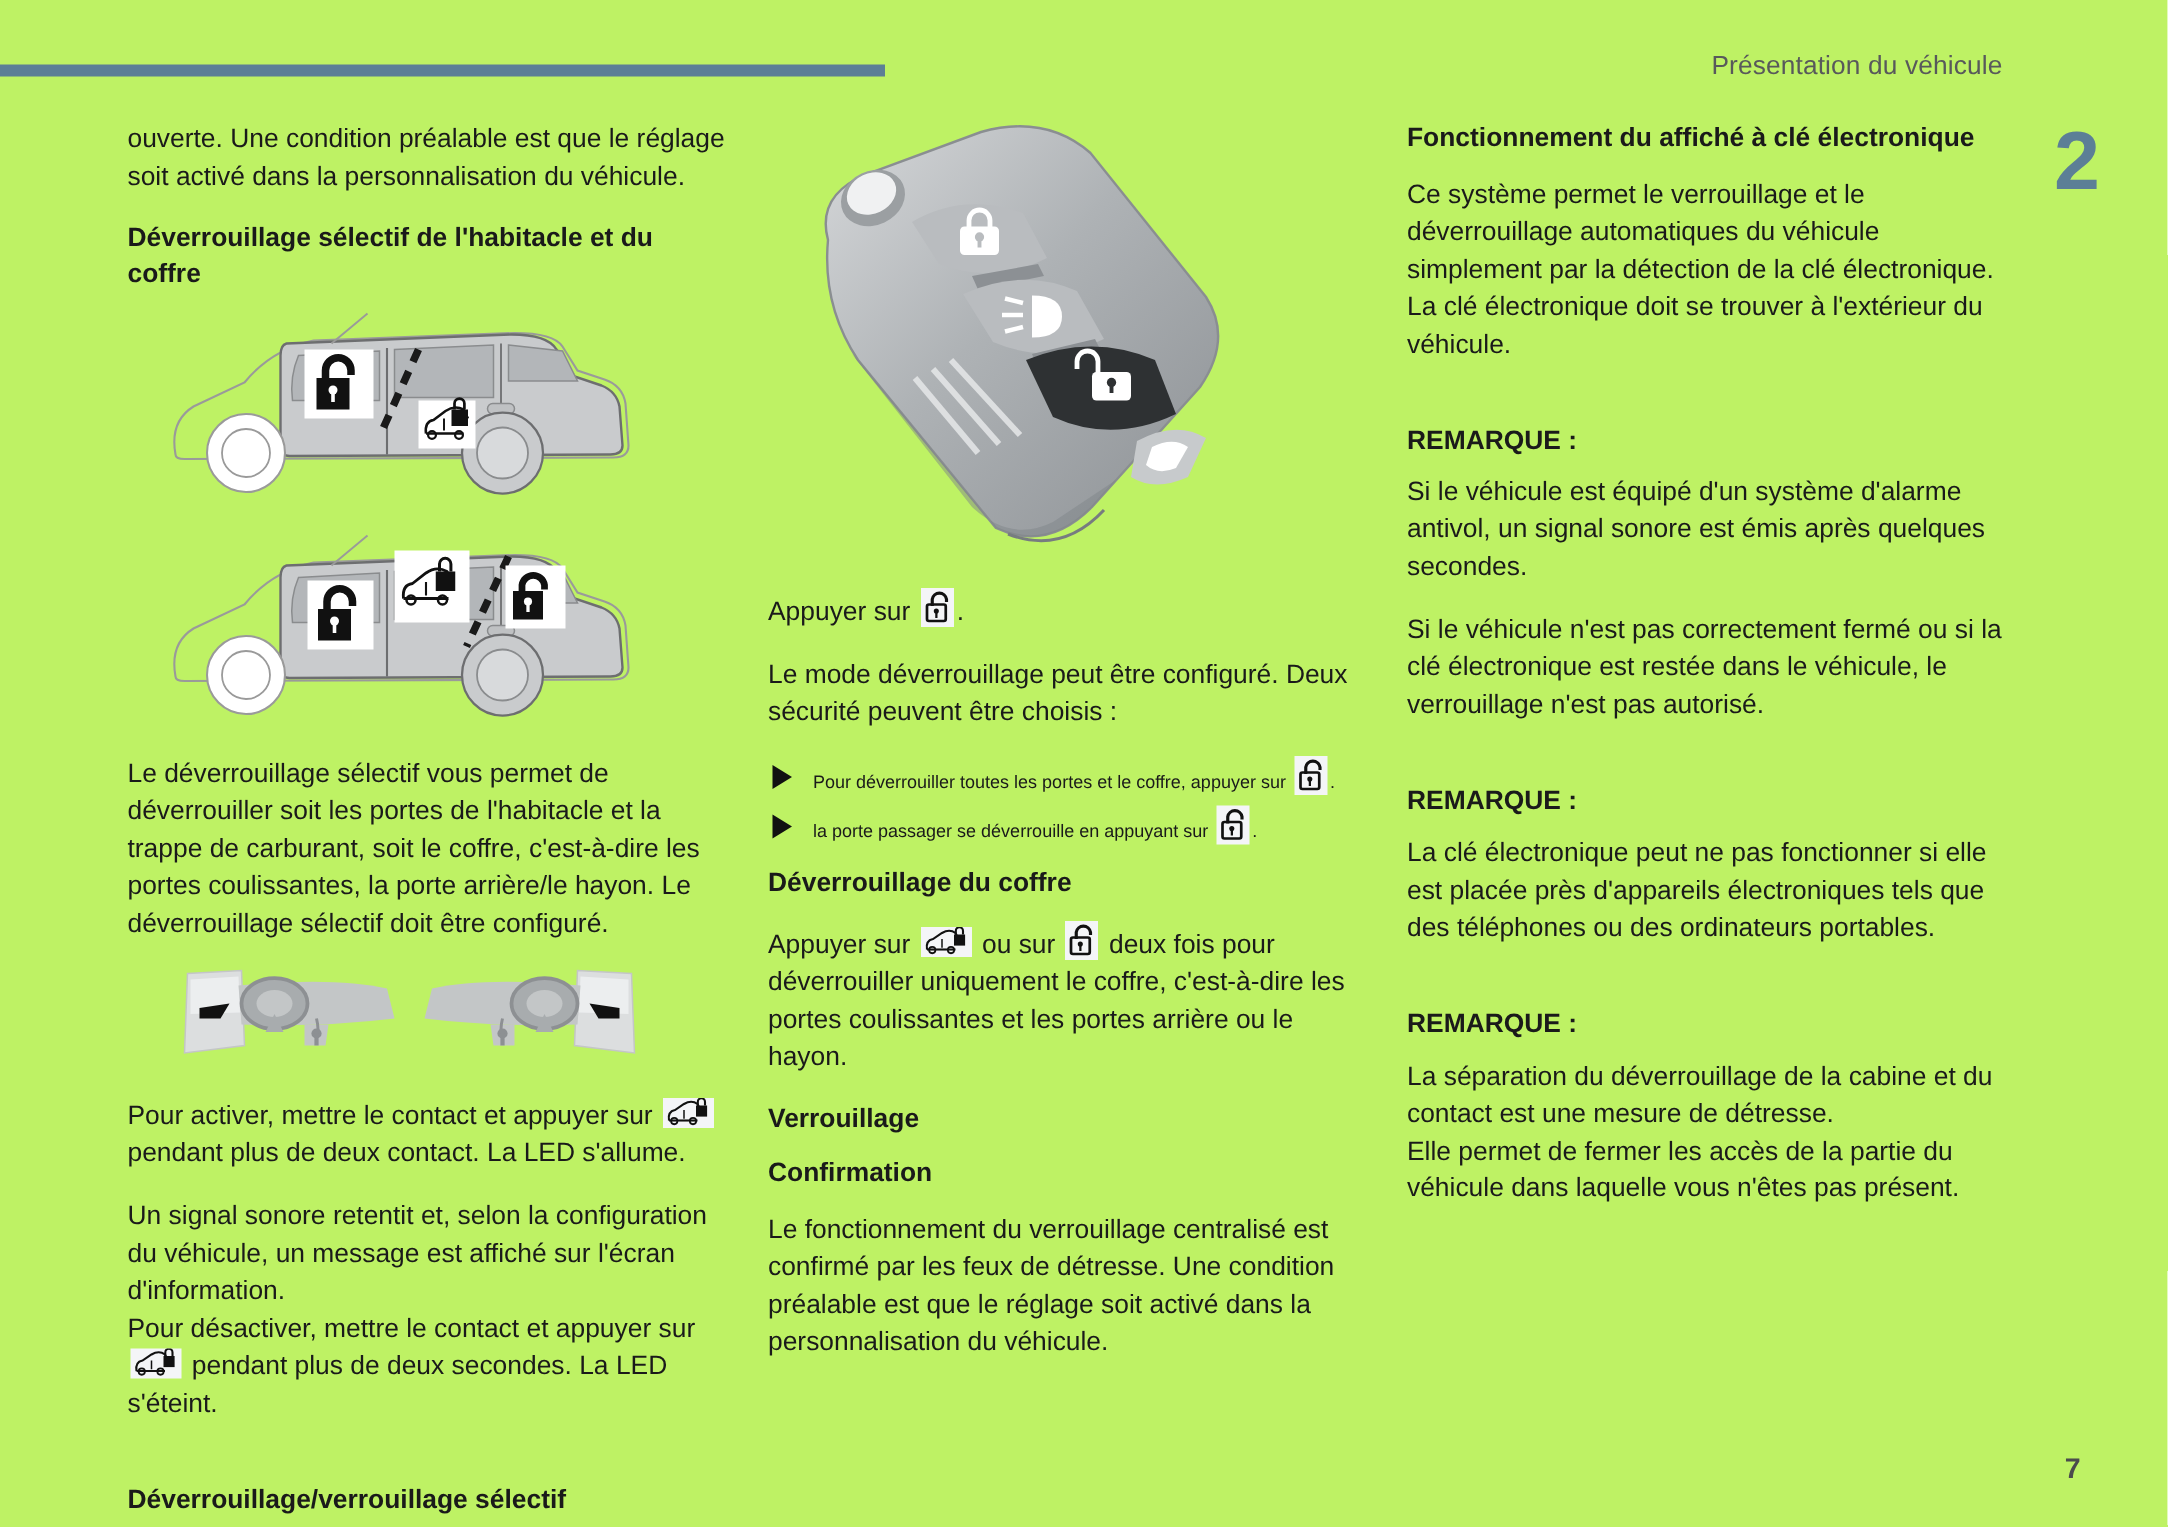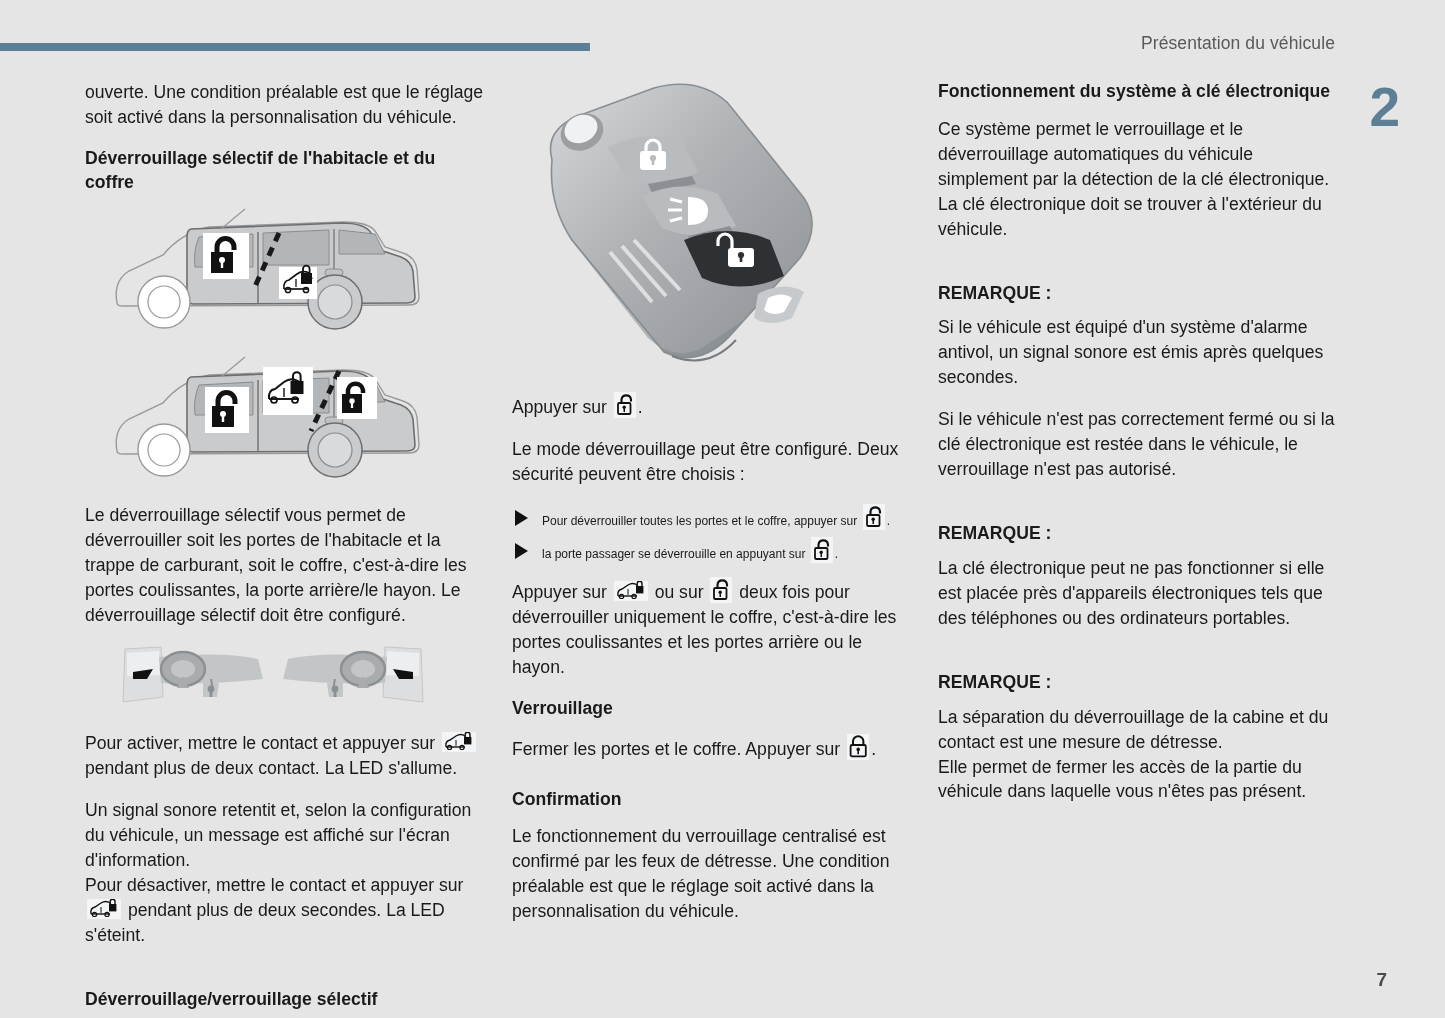--- a/index.html
+++ b/index.html
@@ -10,21 +10,21 @@
     background: #ffffff;
     font-family: "Liberation Sans", sans-serif;
     color: #1a1a1a;
     overflow: hidden;
   }
 
   .page {
     position: relative;
     width: 1445px;
     height: 1018px;
-    background: #e5e5e5;
+    background: #bef264;
   }
 
   
   .header-bar {
     position: absolute;
     left: 0;
     top: 43px;
     width: 590px;
     height: 8px;
     background: #5c7f96;
@@ -403,20 +403,21 @@
           <svg viewBox="0 0 22 26" width="22" height="26">
             <path d="M7.5 12 L7.5 7.5 A4.8 4.8 0 0 1 17 7.5 L17 9.4" fill="none" stroke="#111" stroke-width="2.1"></path>
             <rect x="4" y="11" width="12.5" height="11" rx="1.3" fill="none" stroke="#111" stroke-width="1.8"></rect>
             <circle cx="10.2" cy="15.3" r="1.7" fill="#111"></circle>
             <rect x="9.5" y="16" width="1.5" height="4" fill="#111"></rect>
           </svg>
         </span><span>.</span>
       </li>
     </ul>
 
+    <h4>Déverrouillage du coffre</h4>
 
     <p>
       <span>Appuyer sur</span>
       <span class="ic ic-car">
         <svg viewBox="0 0 34 20" width="34" height="20">
           <path d="M4 15 Q3 9 8 8 L14 4 Q19 1 23 4 L25 8" fill="none" stroke="#111" stroke-width="1.4"></path>
           <path d="M4 15 L23 15" stroke="#111" stroke-width="1.4" fill="none"></path>
           <circle cx="7.5" cy="15.4" r="2.1" fill="none" stroke="#111" stroke-width="1.2"></circle>
           <circle cx="20" cy="15.4" r="2.1" fill="none" stroke="#111" stroke-width="1.2"></circle>
           <path d="M14 8 L14 13.8" stroke="#111" stroke-width="1"></path>
@@ -431,38 +432,27 @@
           <rect x="4" y="11" width="12.5" height="11" rx="1.3" fill="none" stroke="#111" stroke-width="1.8"></rect>
           <circle cx="10.2" cy="15.3" r="1.7" fill="#111"></circle>
           <rect x="9.5" y="16" width="1.5" height="4" fill="#111"></rect>
         </svg>
       </span>
       <span>deux fois pour déverrouiller uniquement le coffre, c'est-à-dire les portes coulissantes et les portes arrière ou le hayon.</span>
     </p>
 
     <h4>Verrouillage</h4>
 
-    <p style="margin-bottom:26px">
-      <span>Fermer les portes et le coffre. Appuyer sur</span>
-      <span class="ic ic-lock">
-        <svg viewBox="0 0 22 26" width="22" height="26">
-          <path d="M6 11.5 L6 7.5 A5.2 5.2 0 0 1 16.4 7.5 L16.4 11.5" fill="none" stroke="#111" stroke-width="2"></path>
-          <rect x="3.6" y="11" width="15.2" height="11.4" rx="1.5" fill="none" stroke="#111" stroke-width="1.8"></rect>
-          <circle cx="11.2" cy="15.4" r="1.8" fill="#111"></circle>
-          <rect x="10.4" y="16" width="1.6" height="4.2" fill="#111"></rect>
-        </svg>
-      </span><span>.</span>
-    </p>
 
     <h4>Confirmation</h4>
     <p>Le fonctionnement du verrouillage centralisé est confirmé par les feux de détresse. Une condition préalable est que le réglage soit activé dans la personnalisation du véhicule.</p>
   </div>
 
   <div class="col col-right">
-    <h3>Fonctionnement du système à clé électronique</h3>
+    <h3>Fonctionnement du affiché à clé électronique</h3>
     <p>Ce système permet le verrouillage et le déverrouillage automatiques du véhicule simplement par la détection de la clé électronique. La clé électronique doit se trouver à l'extérieur du véhicule.</p>
 
     <h4 class="tight">REMARQUE :</h4>
     <p>Si le véhicule est équipé d'un système d'alarme antivol, un signal sonore est émis après quelques secondes.</p>
     <p style="margin-bottom:0">Si le véhicule n'est pas correctement fermé ou si la clé électronique est restée dans le véhicule, le verrouillage n'est pas autorisé.</p>
 
     <h4 class="tight">REMARQUE :</h4>
     <p>La clé électronique peut ne pas fonctionner si elle est placée près d'appareils électroniques tels que des téléphones ou des ordinateurs portables.</p>
 
     <h4 class="tight">REMARQUE :</h4>

